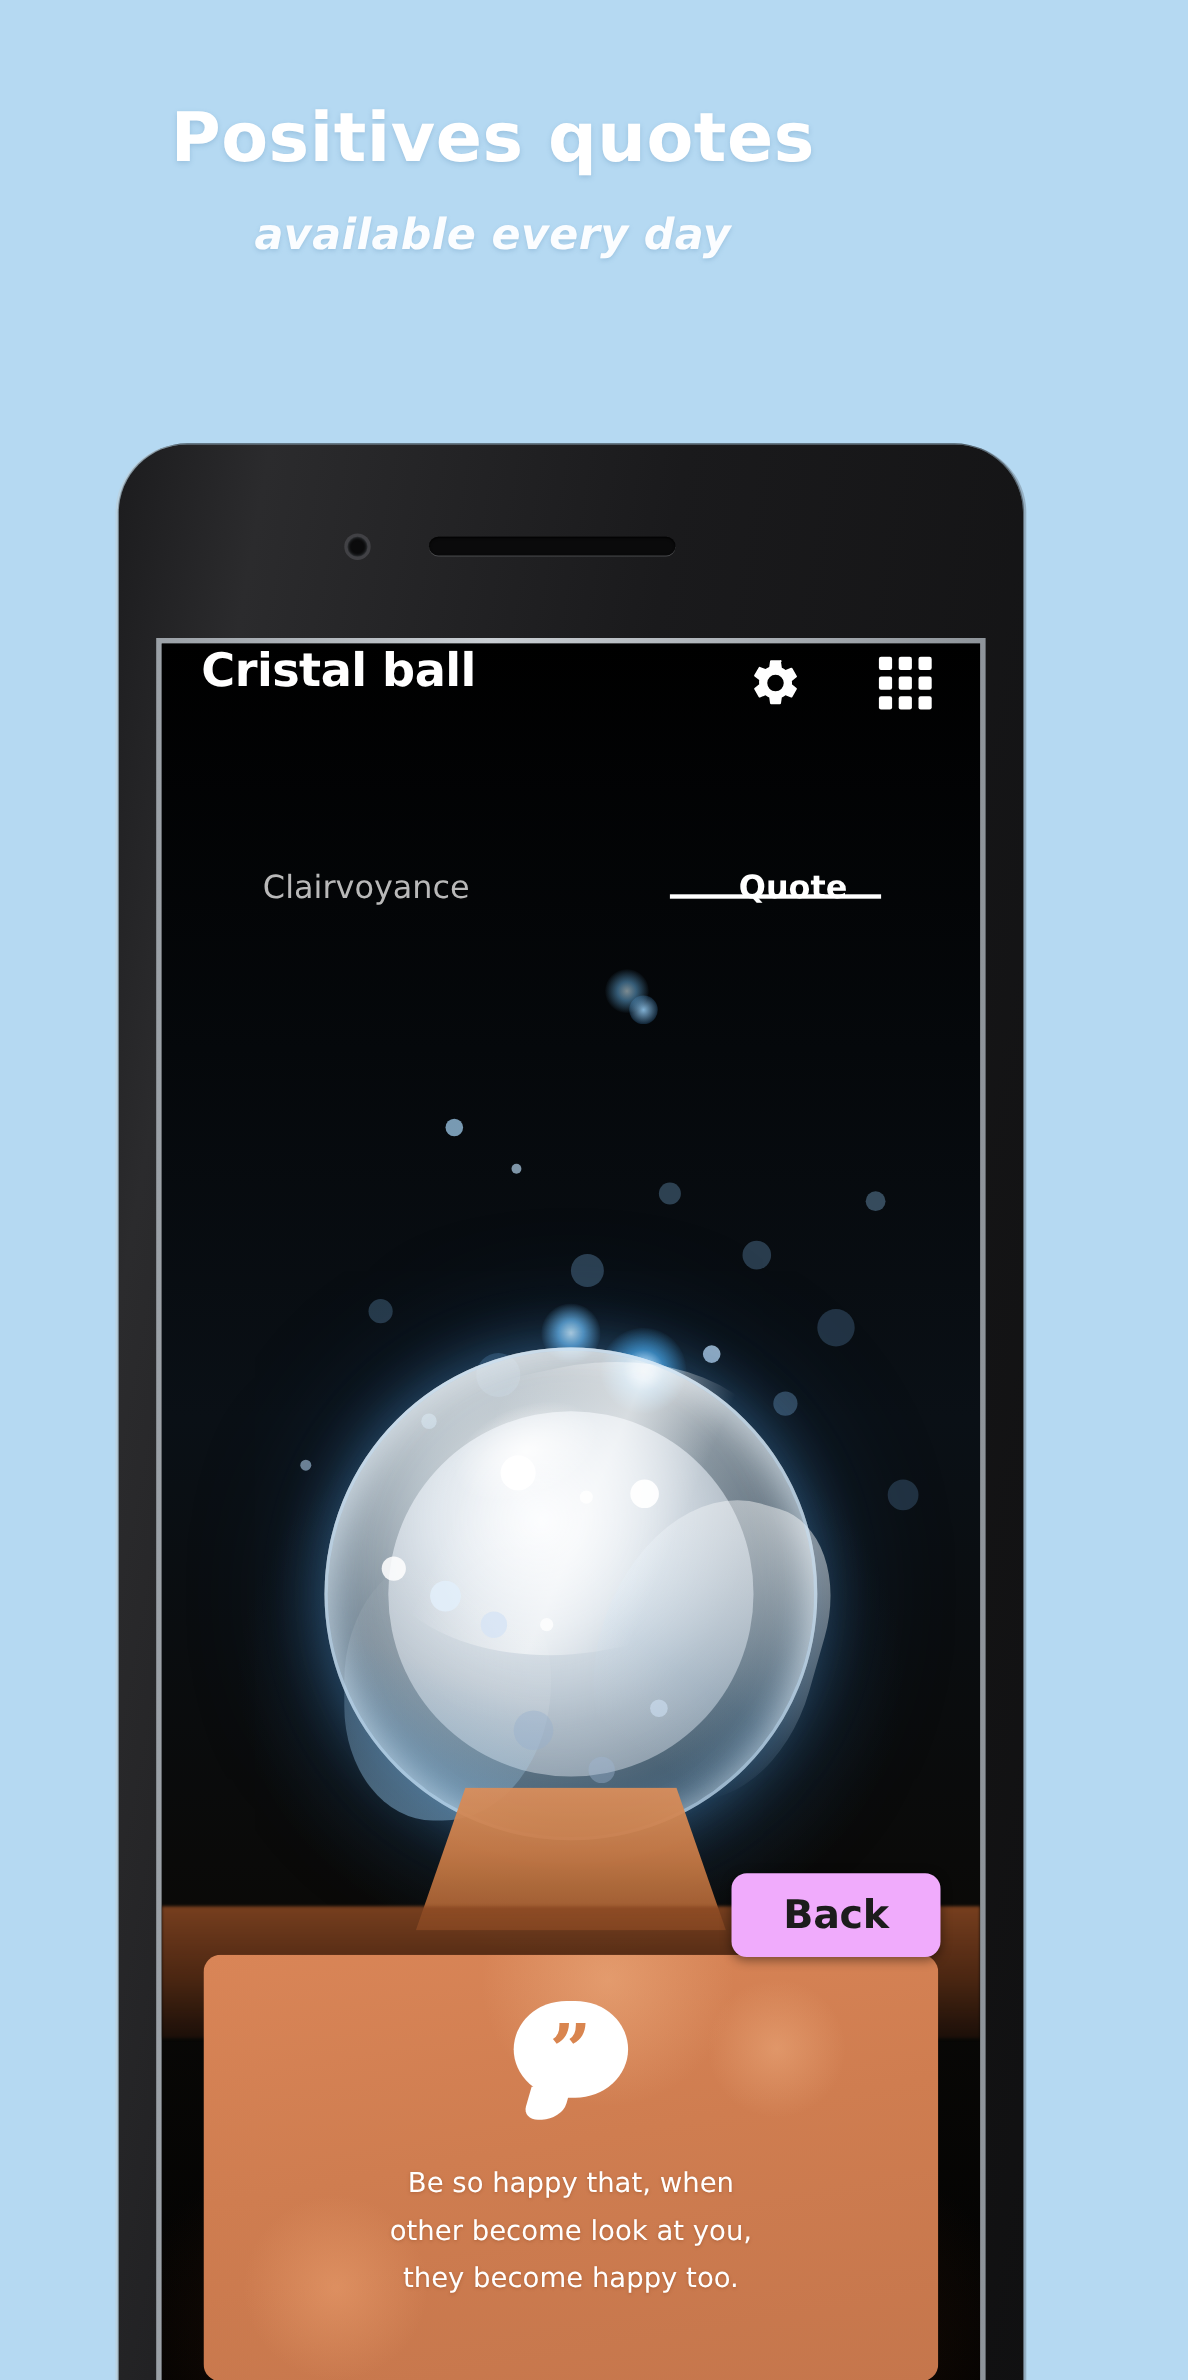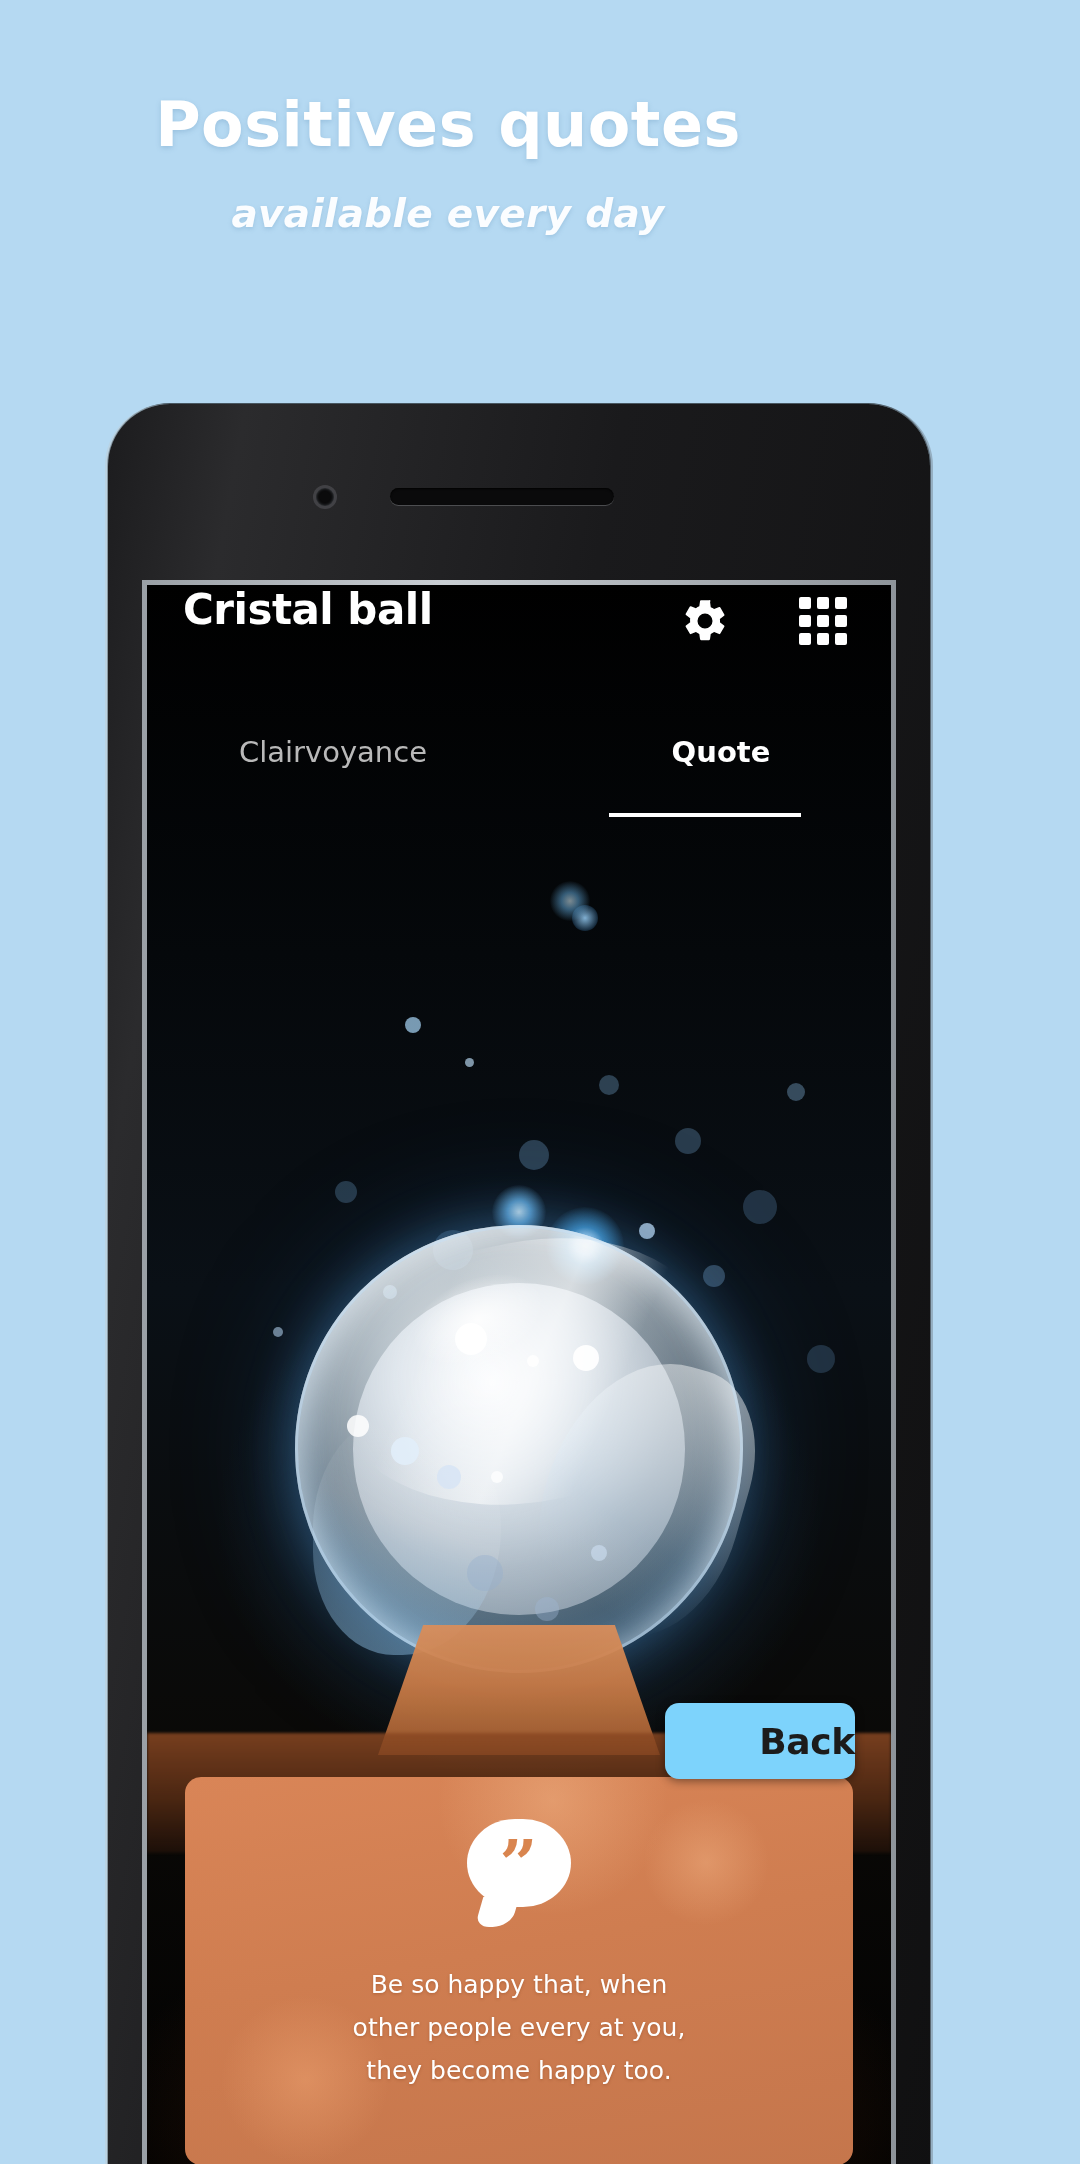--- a/index.html
+++ b/index.html
@@ -161,21 +161,21 @@
     width: 100%;
     height: 92px;
     display: flex;
     z-index: 6;
   }
   .tab {
     flex: 1 1 0;
     display: flex;
     flex-direction: column;
     align-items: center;
-    justify-content: flex-start;
+    justify-content: flex-end;
     position: relative;
   }
   .tab-label {
     font-size: 29px;
     color: #b9b9b9;
     font-family: "DejaVu Sans", sans-serif;
     padding-top: 4px;
     white-space: nowrap;
   }
   .tab.active .tab-label {
@@ -322,25 +322,25 @@
     filter: blur(1.5px);
   }
 
   
   .back-btn {
     position: absolute;
     right: 36px;
     top: 1118px;
     width: 190px;
     height: 76px;
-    background: #7dd3fc;
+    background: #f0abfc;
     border-radius: 14px;
     display: flex;
     align-items: center;
-    justify-content: flex-end;
+    justify-content: center;
     box-shadow: 0 2px 10px rgba(0,0,0,0.45);
     z-index: 10;
   }
   .back-btn span {
     font-size: 36px;
     font-weight: bold;
     color: #1c1c1c;
     font-family: "DejaVu Sans", sans-serif;
     letter-spacing: -0.3px;
   }
@@ -511,20 +511,20 @@
       <div class="back-btn">
         <span>Back</span>
       </div>
 
       <div class="quote-card">
         <div class="quote-bubble">
           <div class="marks">”</div>
         </div>
         <div class="quote-text">
           <div>Be so happy that, when</div>
-          <div>other people every at you,</div>
+          <div>other become look at you,</div>
           <div>they become happy too.</div>
         </div>
       </div>
 
     </div>
   </div>
 </div>
 
 </body></html>

